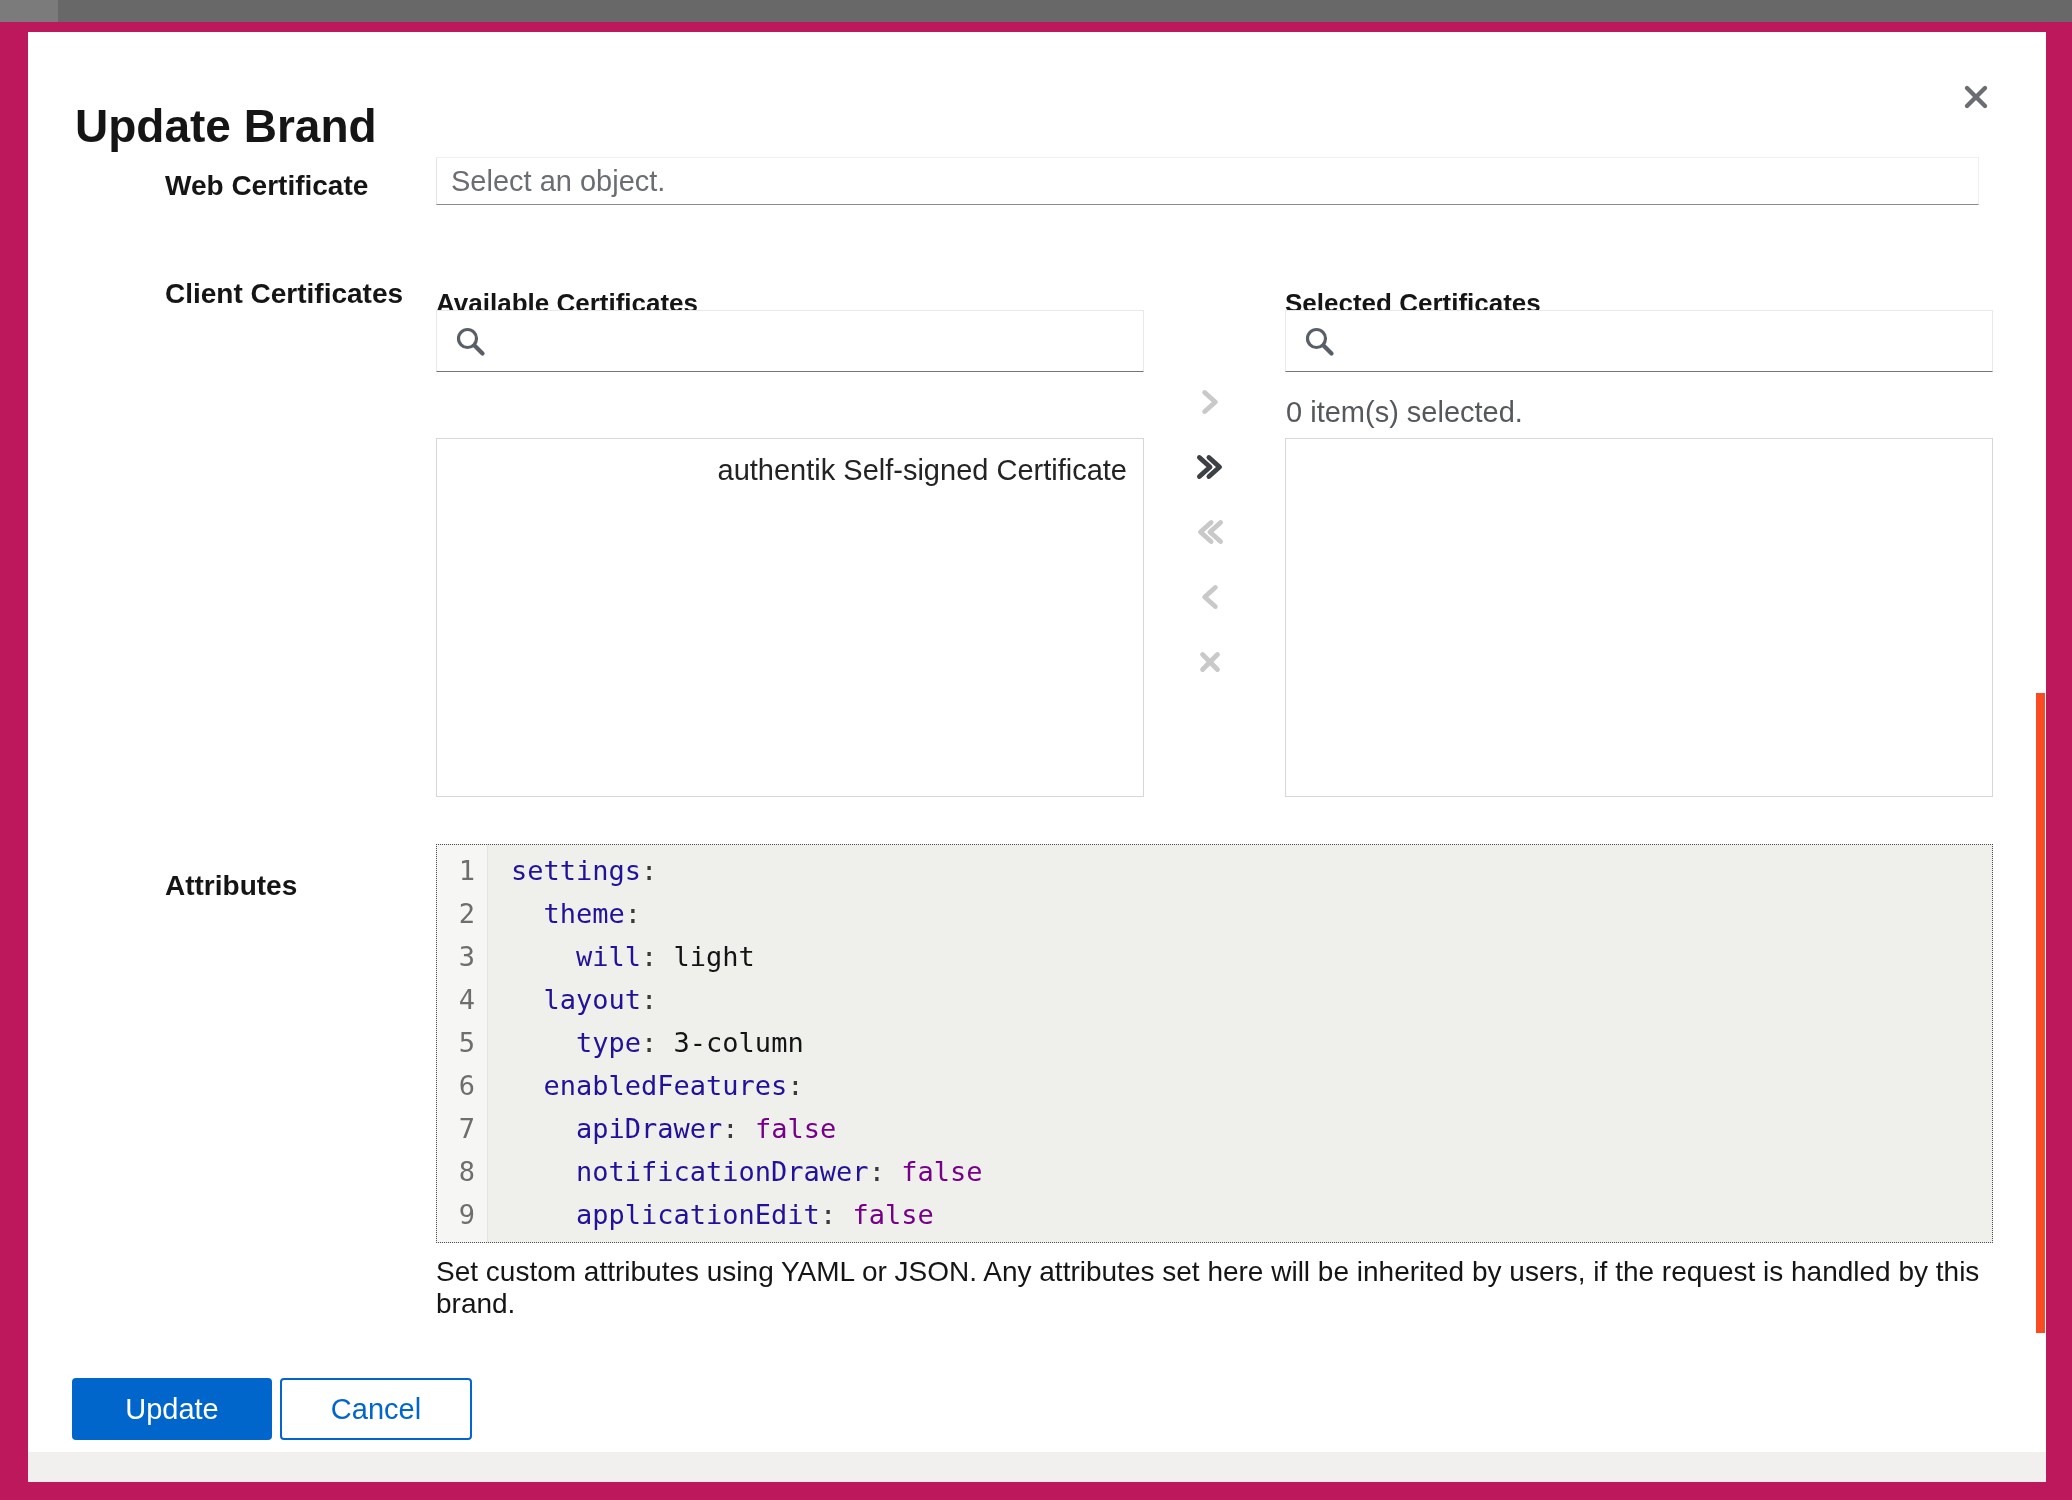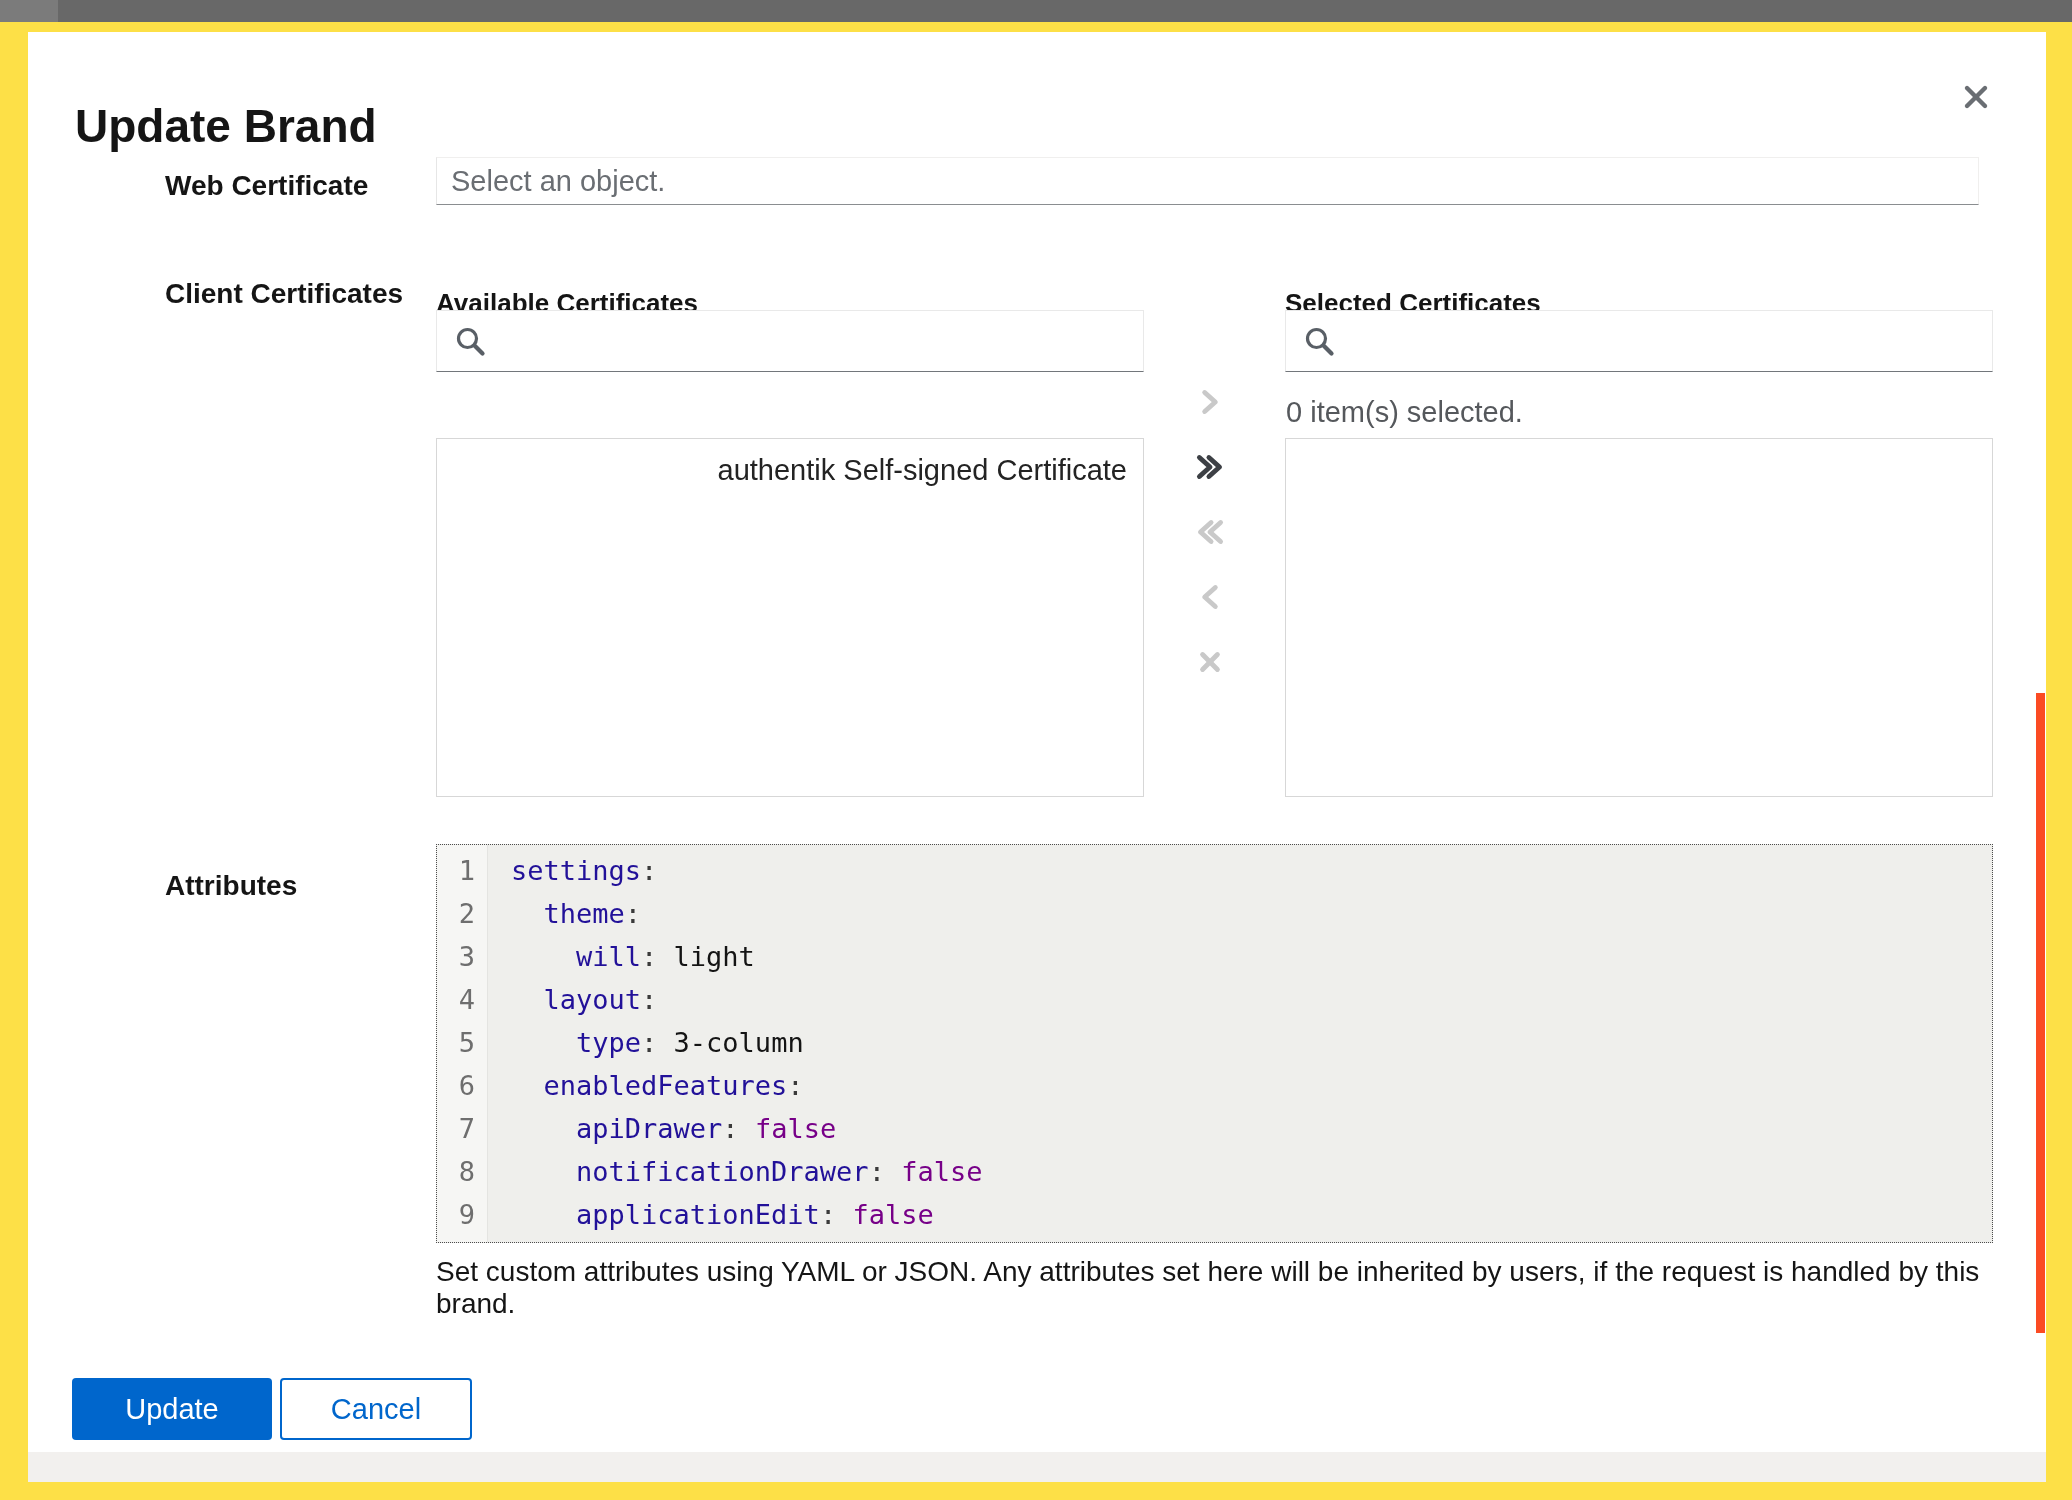--- a/index.html
+++ b/index.html
@@ -1,16 +1,16 @@
 <!DOCTYPE html>
 <html><head>
 <meta charset="utf-8">
 <style>
   html,body{margin:0;padding:0;background:#3a3a3a;}
-  .stage{position:relative;width:2072px;height:1500px;background:#fde047;overflow:hidden;
+  .stage{position:relative;width:2072px;height:1500px;background:#be185d;overflow:hidden;
          font-family:"Liberation Sans",sans-serif;}
   .backdrop-band{position:absolute;left:0;top:0;width:100%;height:22px;background:#686868;}
   .backdrop-corner{position:absolute;left:0;top:0;width:58px;height:22px;background:#7b7b7b;}
 
   .modal{position:absolute;left:28px;top:32px;width:2018px;height:1450px;background:#ffffff;}
   .footer-strip{position:absolute;left:0;top:1420px;width:100%;height:30px;background:#f2f0ee;}
 
   .title{position:absolute;left:47px;top:36px;font-size:46px;font-weight:600;color:#151515;}
 
   .close-btn{position:absolute;left:1920px;top:38px;width:56px;height:56px;background:none;border:none;

